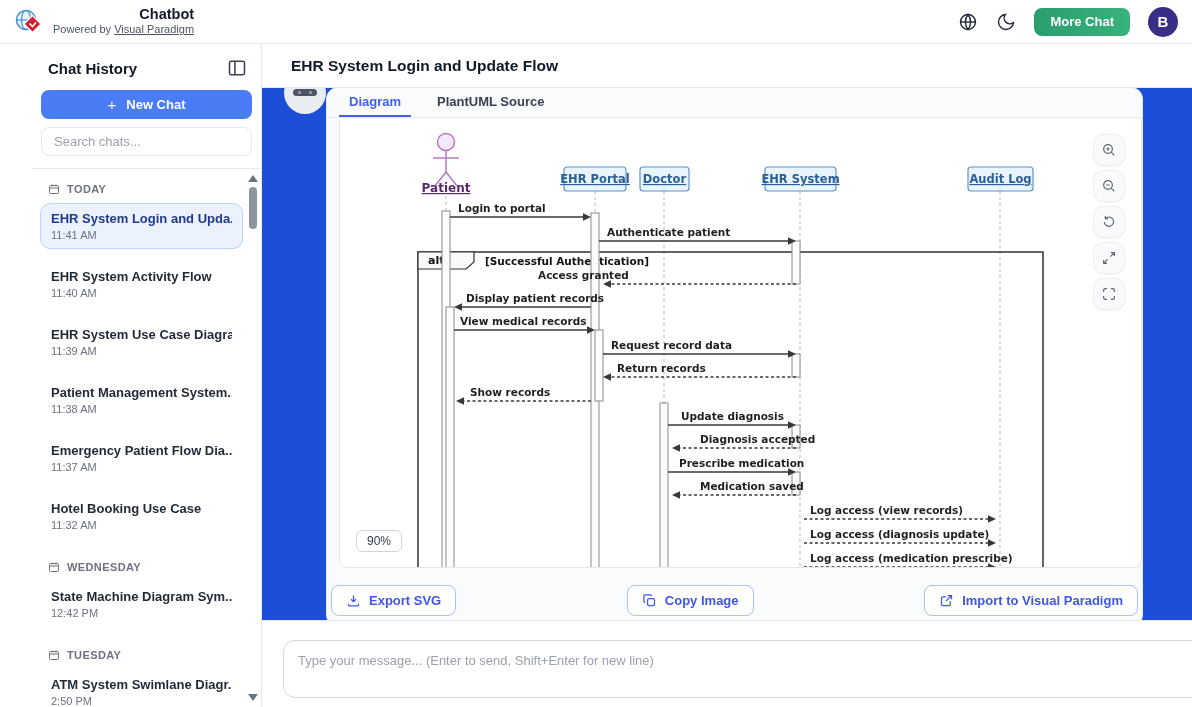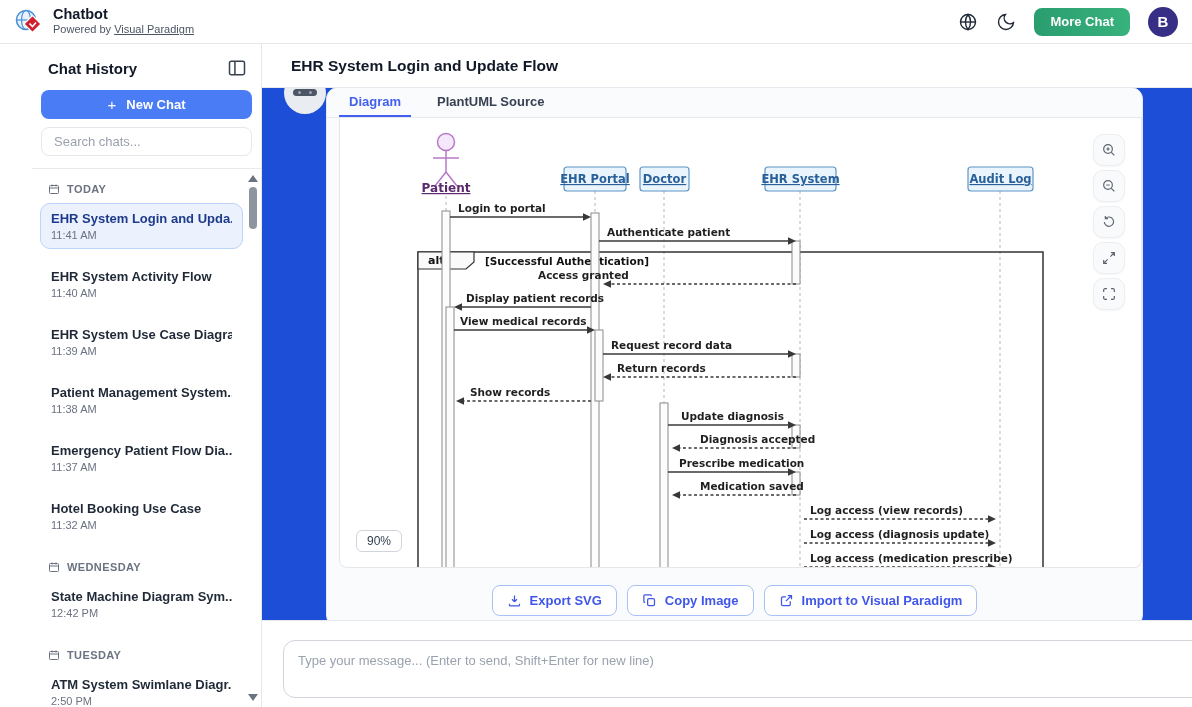--- a/index.html
+++ b/index.html
@@ -3,21 +3,21 @@
 <meta charset="utf-8">
 <style>
   * { margin:0; padding:0; box-sizing:border-box; }
   html,body { width:1192px; height:707px; overflow:hidden; background:#fff;
               font-family:"Liberation Sans", sans-serif; }
 
   
   .app-header { height:44px; display:flex; align-items:center; padding:0 14px;
                 border-bottom:1px solid #e5e7eb; background:#fff; position:relative; z-index:30; }
   .logo { width:30px; height:30px; margin-right:9px; }
-  .brand-block { line-height:1.1; }
+  .brand-block { line-height:1.1;text-align:right; }
   .brand-title { font-size:14.5px; font-weight:700; color:#111827; }
   .brand-sub { font-size:11px; color:#4b5563; }
   .brand-sub a { color:#4b5563; text-decoration:underline; cursor:pointer; }
   .header-right { margin-left:auto; display:flex; align-items:center; gap:18px; }
   .hicon { width:20px; height:20px; color:#1f2937; cursor:pointer; }
   .more-apps { height:28px; padding:0 16px; border:none; border-radius:8px; color:#fff;
                font-size:13px; font-weight:700; cursor:pointer;
                background:linear-gradient(90deg, var(--more-apps-1,#2a9d6f), var(--more-apps-2,#38b27c)); }
   .user-avatar { width:30px; height:30px; border-radius:50%; background:var(--avatar-bg,#372e86);
                  color:#fff; font-size:15px; font-weight:700; display:flex; align-items:center;
@@ -81,21 +81,21 @@
   .viewer { position:relative; margin:0 12px; width:803px; height:450px; background:#fff;
             border:1px solid #e5e7eb; border-top:none; border-radius:0 0 8px 8px; overflow:hidden; }
   .zoom-badge { position:absolute; left:16px; bottom:15px; padding:3px 10px; background:#fff;
                 border:1px solid #d1d5db; border-radius:6px; font-size:12px; color:#374151; z-index:5; }
   .viewer-controls { position:absolute; top:16px; right:16px; display:flex; flex-direction:column; gap:4px; z-index:5; }
   .vc-btn { width:32px; height:32px; border-radius:10px; border:1px solid #eceef1; background:#f9fafb;
             color:#5f6671; display:flex; align-items:center; justify-content:center; cursor:pointer;
             box-shadow:0 1px 2px rgba(0,0,0,.04); }
   .vc-btn svg { width:16px; height:16px; }
 
-  .actions-row { display:flex; justify-content:center; gap:10px; margin:17px 4px 0; }
+  .actions-row { display:flex; justify-content:space-between; gap:10px; margin:17px 4px 0; }
   .action-btn { height:31px; display:flex; align-items:center; gap:8px; padding:0 14px;
                 background:#fff; border:1px solid #a8c1f8; border-radius:8px;
                 color:var(--action-blue,#4056e8); font-size:13px; font-weight:600; cursor:pointer; }
   .action-btn svg { width:15px; height:15px; }
 
   .main-scroll { position:absolute; top:0; right:0; width:16px; height:100%;
                  border-left:1px solid #f1f2f4; background:#fcfcfd; }
 
   .composer { border-top:1px solid #e7e9ee; padding:10px 0 0 21px; height:87px; display:flex; align-items:center; gap:12px; background:#fff; }
   .msg-input { width:1046px; height:58px; border:1px solid #d1d5db; border-radius:12px; resize:none;

